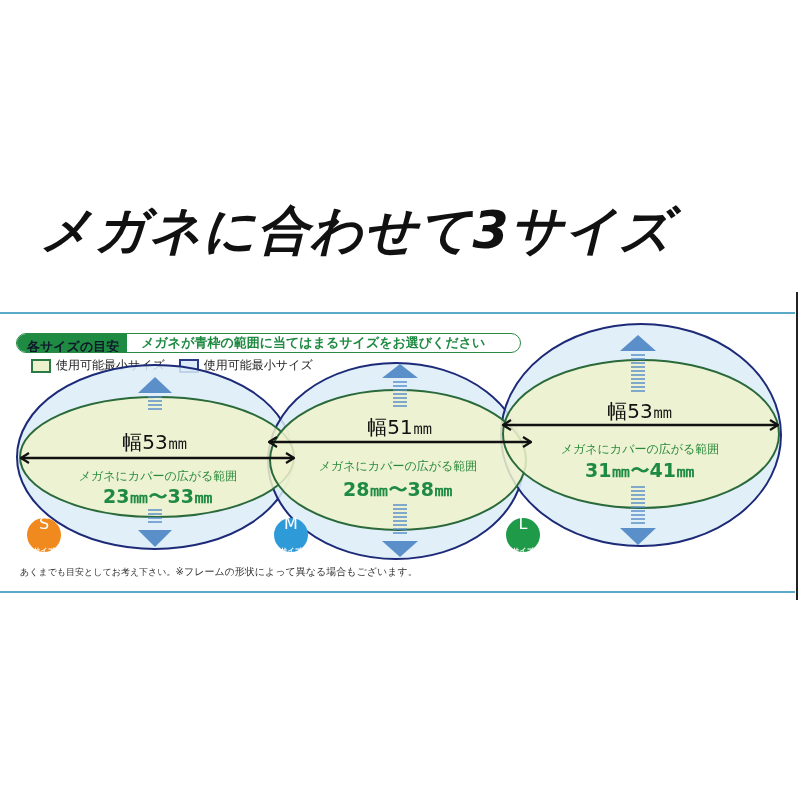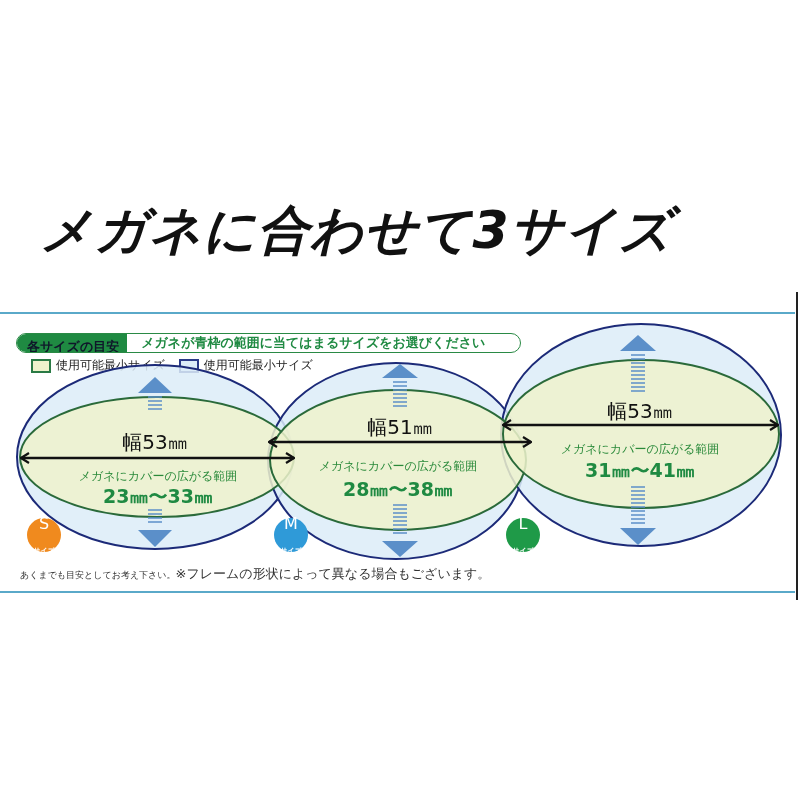--- a/index.html
+++ b/index.html
@@ -12,21 +12,21 @@
   .banner-text { color:#1f8a42; font-weight:bold; font-size:13px; padding-left:14px; display:flex; align-items:center; white-space:nowrap; }
   .legend { position:absolute; top:357px; left:31px; display:flex; align-items:center; font-size:12px; color:#222; }
   .swatch { width:20px; height:14px; box-sizing:border-box; margin-right:5px; }
   .sw-min { background:#eef2cc; border:2px solid #2a7a45; }
   .sw-max { background:#dcecf8; border:2px solid #2a3a88; margin-left:14px; }
   svg.diagram { position:absolute; left:0; top:0; }
   .badge { position:absolute; width:34px; height:34px; border-radius:50%; color:#fff; display:flex; flex-direction:column; align-items:center; justify-content:center; line-height:1; }
   .badge .big { font-size:16px; }
   .badge .small { font-size:7px; font-weight:bold; margin-top:16px; }
   .note { position:absolute; left:20px; top:565px; font-size:9px; color:#333; white-space:nowrap; }
-  .note .sm { font-size:13px; }
+  .note .sm { font-size:10px; }
 </style>
 </head>
 <body>
 
 <div class="headline">メガネに合わせて3サイズ</div>
 
 <div class="hline" style="top:312px;"></div>
 <div class="hline" style="top:591px;"></div>
 <div class="vline"></div>
 

